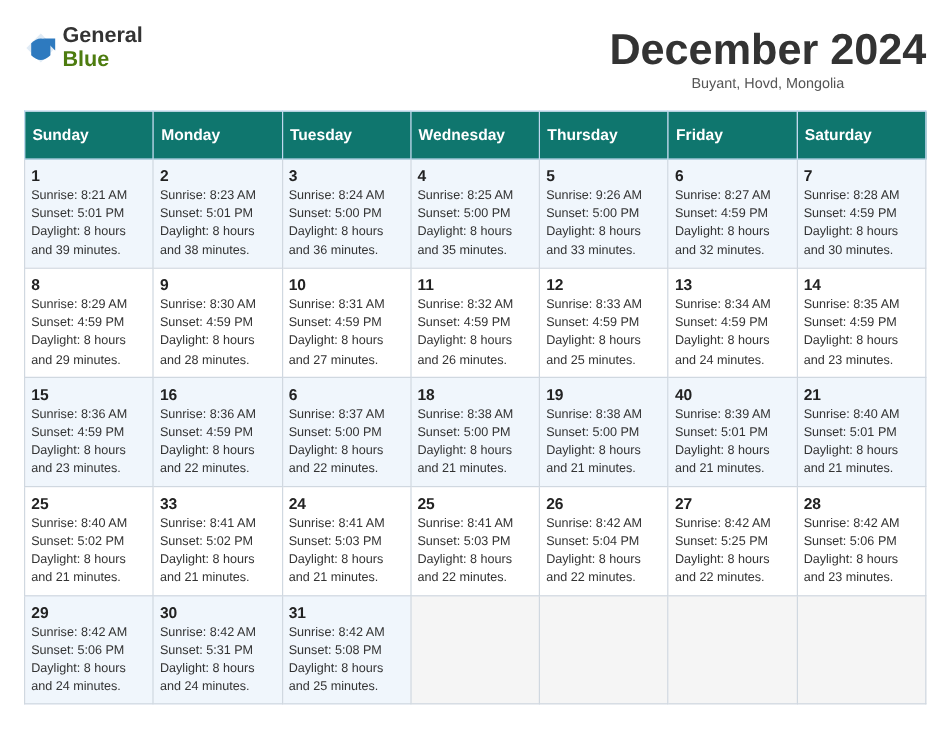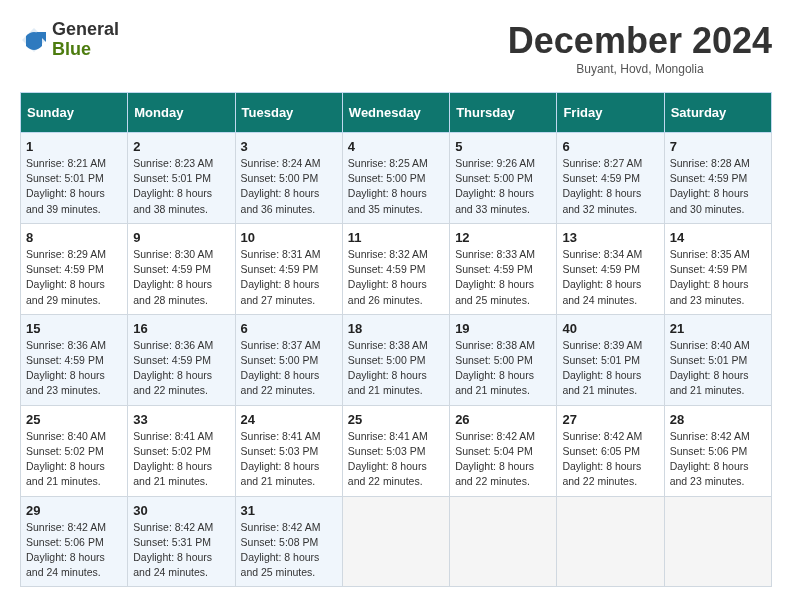--- a/index.html
+++ b/index.html
@@ -237,21 +237,21 @@
         <td>
           <span class="day-num">25</span>
           <div class="cell-content"><span>Sunrise: 8:41 AM</span><br><span>Sunset: 5:03 PM</span><br><span>Daylight: 8 hours and 22 minutes.</span></div>
         </td>
         <td>
           <span class="day-num">26</span>
           <div class="cell-content"><span>Sunrise: 8:42 AM</span><br><span>Sunset: 5:04 PM</span><br><span>Daylight: 8 hours and 22 minutes.</span></div>
         </td>
         <td>
           <span class="day-num">27</span>
-          <div class="cell-content"><span>Sunrise: 8:42 AM</span><br><span>Sunset: 6:05 PM</span><br><span>Daylight: 8 hours and 22 minutes.</span></div>
+          <div class="cell-content"><span>Sunrise: 8:42 AM</span><br><span>Sunset: 5:25 PM</span><br><span>Daylight: 8 hours and 22 minutes.</span></div>
         </td>
         <td>
           <span class="day-num">28</span>
           <div class="cell-content"><span>Sunrise: 8:42 AM</span><br><span>Sunset: 5:06 PM</span><br><span>Daylight: 8 hours and 23 minutes.</span></div>
         </td>
       </tr>
       <tr>
         <td>
           <span class="day-num">29</span>
           <div class="cell-content"><span>Sunrise: 8:42 AM</span><br><span>Sunset: 5:06 PM</span><br><span>Daylight: 8 hours and 24 minutes.</span></div>

